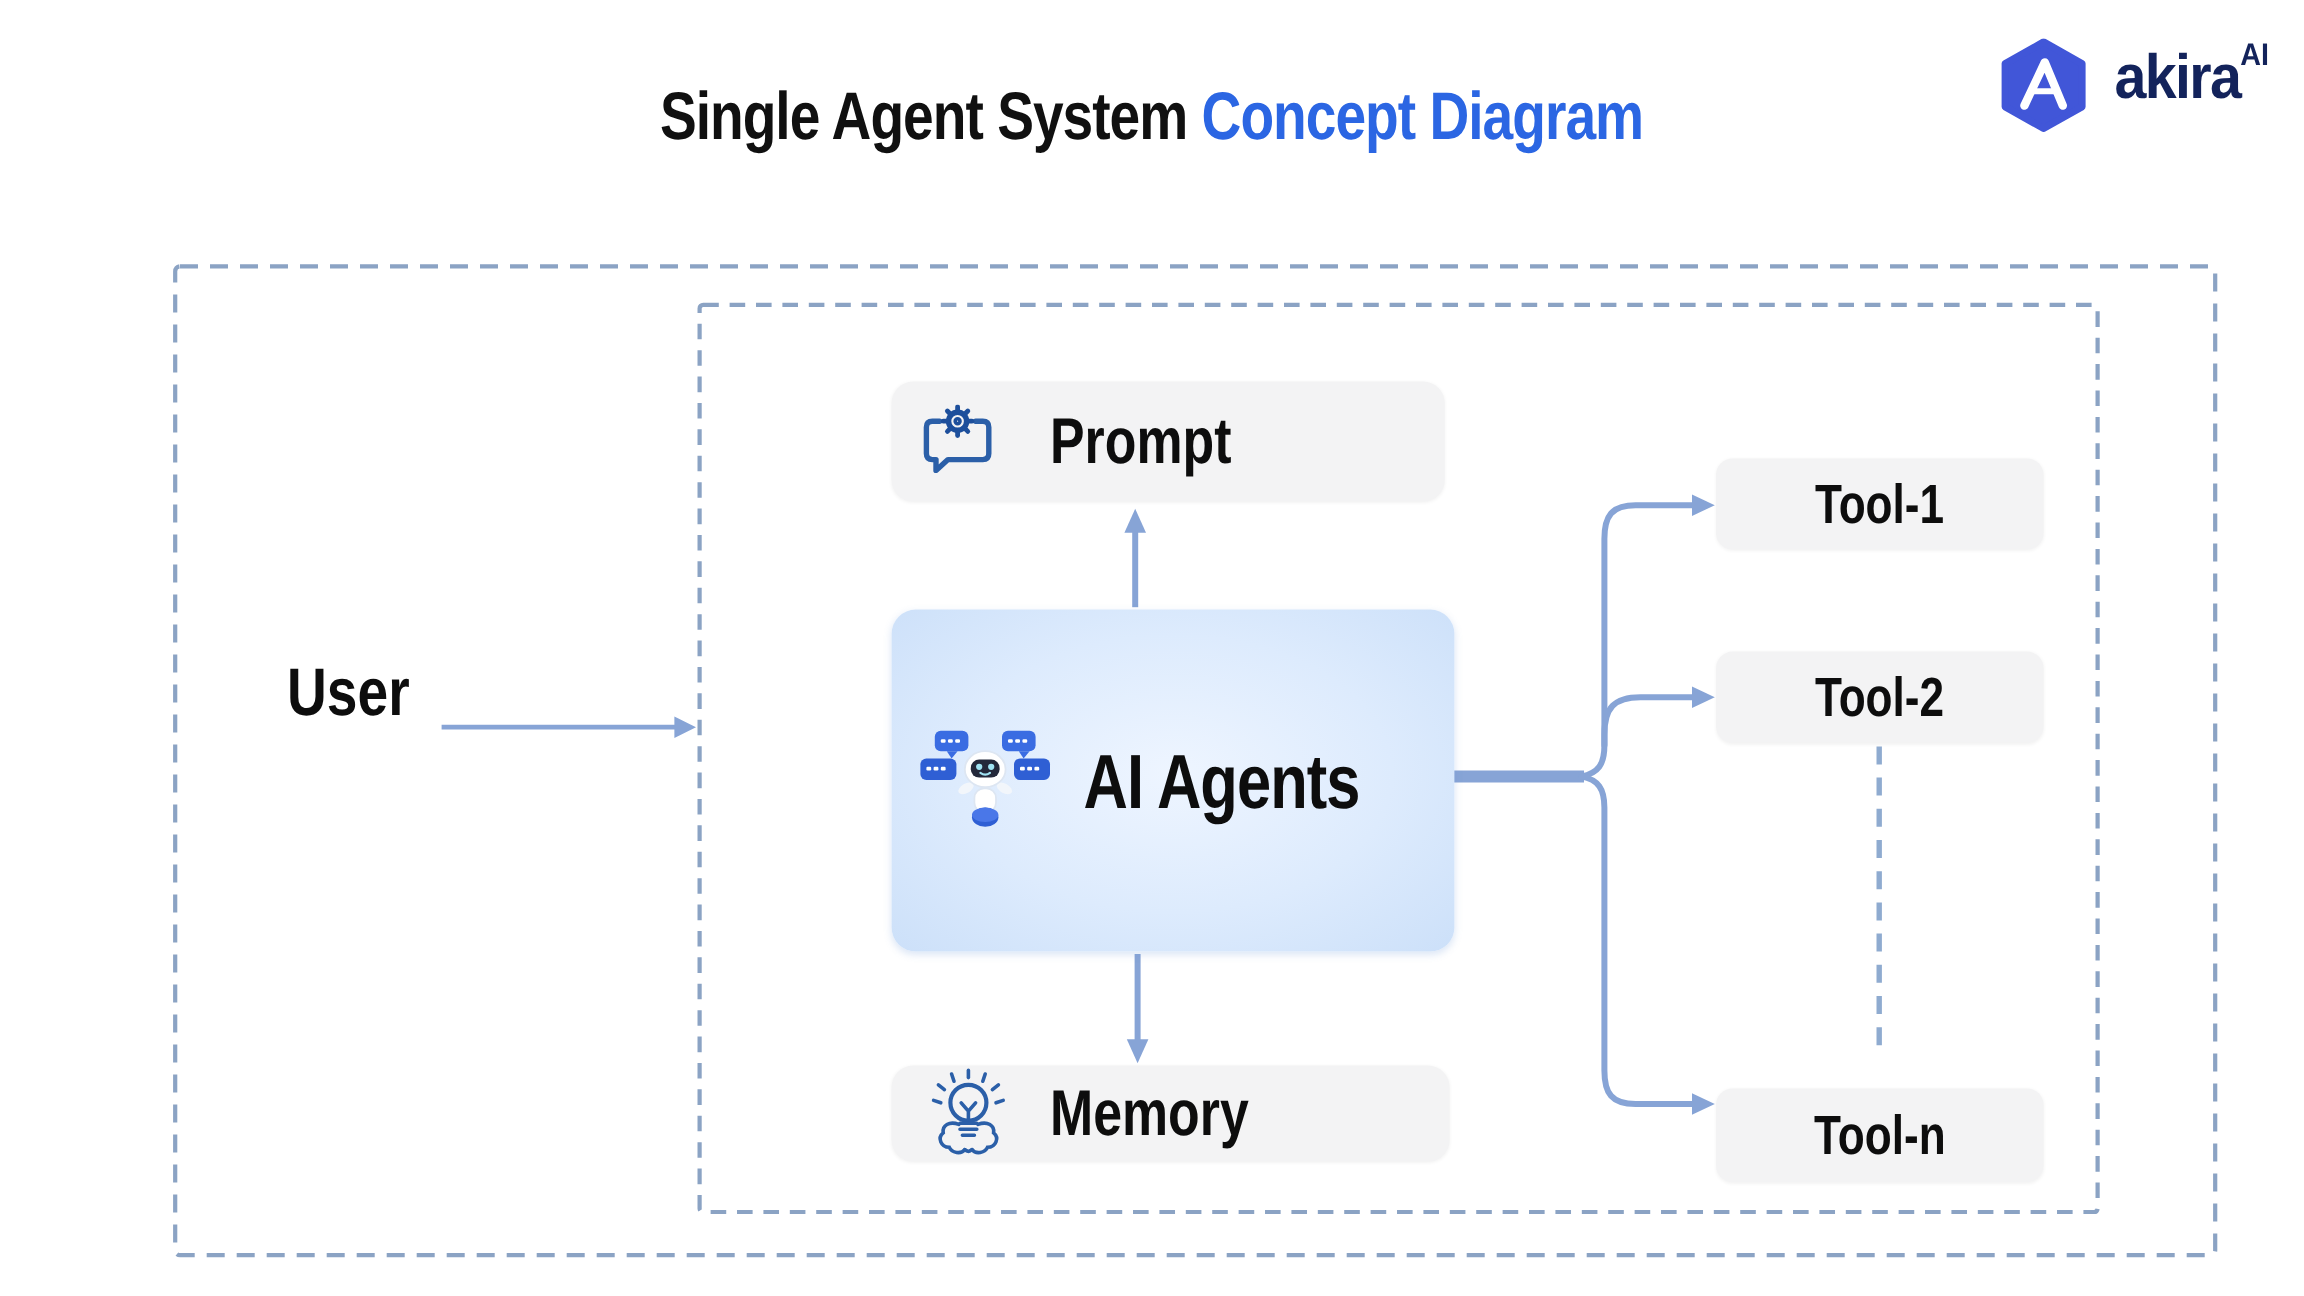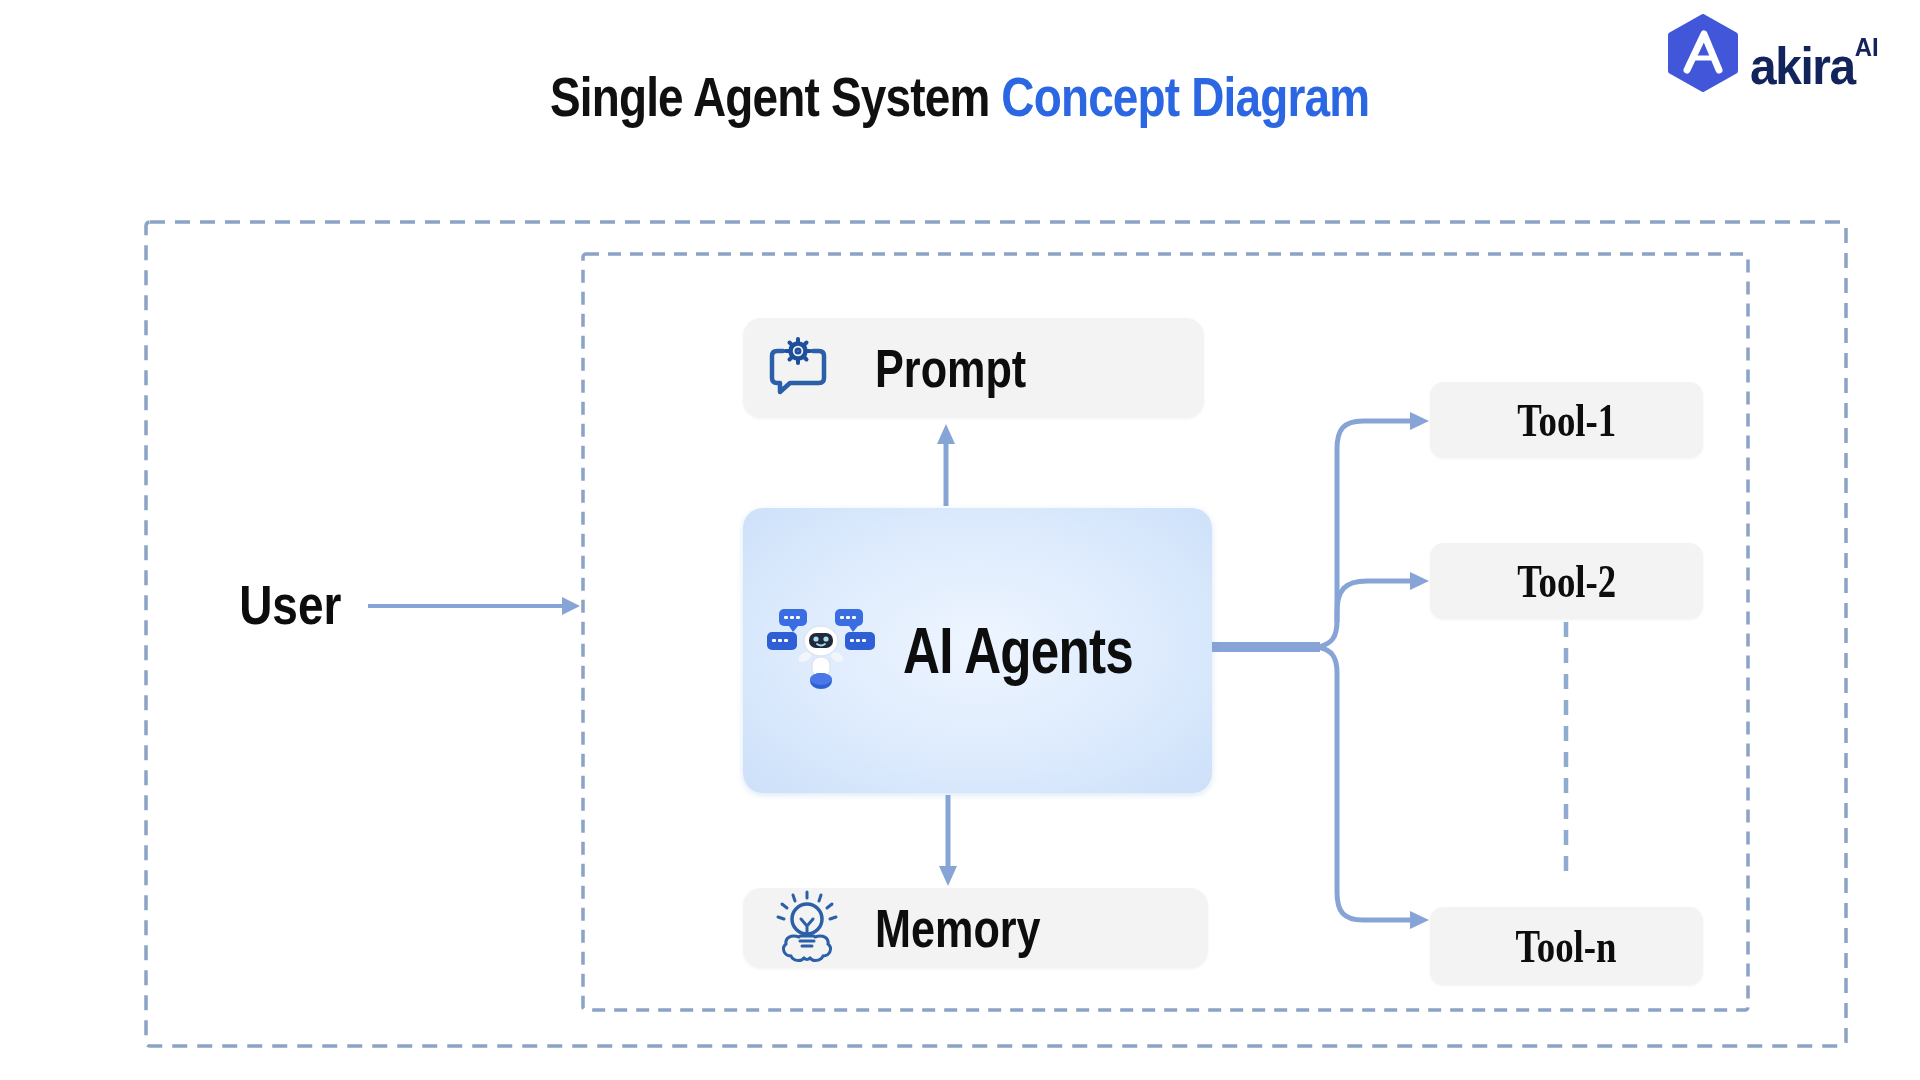--- a/index.html
+++ b/index.html
@@ -7,49 +7,49 @@
        font-family:"Liberation Sans","DejaVu Sans",sans-serif;}
   .stage{position:absolute;inset:0;}
 
   
   .title{position:absolute;top:64px;left:0;width:1920px;text-align:center;
          font-size:56px;font-weight:700;letter-spacing:-1px;color:#101010;white-space:nowrap;}
   .title .squeeze{display:inline-block;transform:scaleX(.82);transform-origin:center;}
   .title .accent{color:#2b66e3;}
 
   
-  .logo{position:absolute;left:1662px;top:14px;display:flex;align-items:flex-end;gap:6px;}
+  .logo{position:absolute;left:1662px;top:32px;display:flex;align-items:flex-start;gap:18px;}
   .logo-hex{width:82px;height:78px;}
   .logo-word{font-size:52px;font-weight:700;color:#13235b;letter-spacing:-1.5px;
              display:inline-block;transform:scaleX(.92);transform-origin:left center;line-height:1;}
   .logo-sup{font-size:26px;font-weight:700;color:#13235b;vertical-align:28px;letter-spacing:0;}
 
   
   svg.wires{position:absolute;left:0;top:0;}
 
   
   .node{position:absolute;background:#f3f3f4;border-radius:18px;display:flex;align-items:center;
         box-shadow:0 1px 3px rgba(0,0,0,.05);}
   .node-label{font-weight:700;color:#0d0d0d;display:inline-block;
               transform:scaleX(.8);transform-origin:left center;white-space:nowrap;}
-  .tool{left:1430px;width:273px;height:76px;border-radius:14px;justify-content:center;font-family:Liberation Serif, serif;}
+  .tool{left:1430px;width:273px;height:76px;border-radius:14px;justify-content:center;}
   .tool .node-label{font-size:46px;transform-origin:center;}
 
   .prompt-node{left:743px;top:318px;width:437px;height:100px;padding-left:24px;gap:40px;}
   .prompt-node .node-label{font-size:54px;}
   .memory-node{left:743px;top:888px;width:437px;height:80px;padding-left:28px;gap:32px;}
   .memory-node .node-label{font-size:54px;}
 
   .agent-node{left:743px;top:508px;width:447px;height:285px;border-radius:20px;
               padding-left:22px;gap:26px;
               background:radial-gradient(ellipse at 50% 48%,#eef5ff 0%,#ddebfd 55%,#cce0f9 100%);
               box-shadow:0 2px 6px rgba(120,160,220,.25);}
   .agent-node .node-label{font-size:64px;letter-spacing:-1px;}
 
-  .user-label{position:absolute;left:180px;top:572px;width:220px;text-align:center;
+  .user-label{position:absolute;left:180px;top:544px;width:220px;text-align:center;
               font-size:56px;font-weight:700;color:#0d0d0d;}
   .user-label .squeeze{display:inline-block;transform:scaleX(.82);transform-origin:center;}
 </style>
 </head>
 <body>
 
 <div class="stage">
 
   <svg class="wires" width="1920" height="1080" viewBox="0 0 1920 1080">
 

